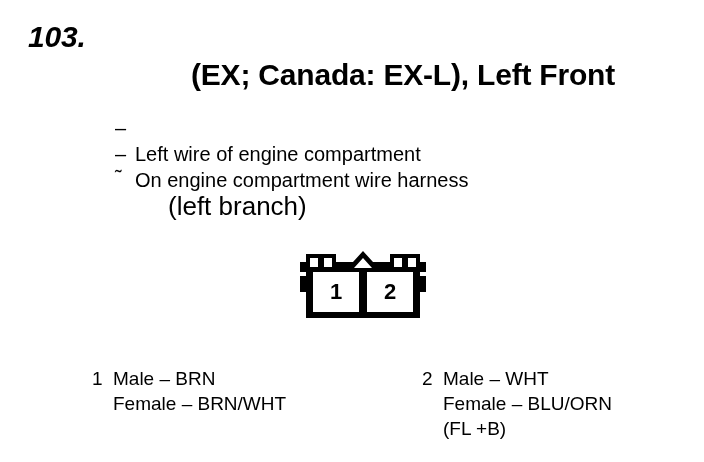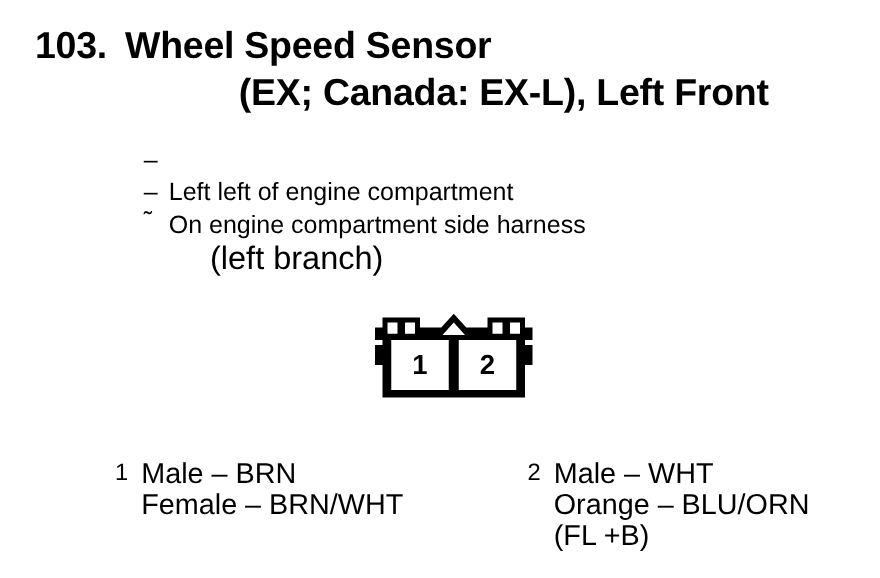--- a/index.html
+++ b/index.html
@@ -32,20 +32,21 @@
     letter-spacing: -0.2px;
     white-space: nowrap;
   }
   .title-line-1 {
     display: flex;
     align-items: baseline;
   }
   .title-number {
     display: inline-block;
     min-width: 72px;
+    font-style: italic;
   }
   .title-line-2 {
     padding-left: 90px;
     text-align: center;
   }
 
   
   .bullets {
     position: absolute;
     left: 115px;
@@ -104,50 +105,49 @@
   .legend-col-1 { left: 92px; }
   .legend-col-2 { left: 422px; }
   .legend-num {
     font-size: 19px;
     line-height: 25px;
     font-weight: normal;
     width: 21px;
     flex: 0 0 21px;
   }
   .legend-lines {
-    font-size: 23px;
+    font-size: 19px;
     line-height: 25px;
   }
   .legend-lines div { white-space: nowrap; }
 </style>
 </head>
 <body>
 
 <div class="title-block">
   <div class="title-line title-line-1">
     <span class="title-number">103.</span>
-    <span>Wheel Speed Sensor</span>
   </div>
   <div class="title-line title-line-2">(EX; Canada: EX-L), Left Front</div>
 </div>
 
 <div class="bullets">
 
   <div class="bullet-row">
     <span class="bullet-mark">–</span>
   </div>
 
   <div class="bullet-row">
     <span class="bullet-mark">–</span>
-    <span class="bullet-text">Left left of engine compartment</span>
+    <span class="bullet-text">Left wire of engine compartment</span>
   </div>
 
   <div class="bullet-row">
     <span class="bullet-mark tilde">˜</span>
-    <span class="bullet-text">On engine compartment side harness</span>
+    <span class="bullet-text">On engine compartment wire harness</span>
   </div>
 
   <div class="bullet-sub">(left branch)</div>
 </div>
 
 <div class="connector-wrap">
   <svg class="connector-svg" width="142" height="84" viewBox="0 0 142 84">
 
     <path fill="#000000" fill-rule="evenodd" d="
         M 14,28
@@ -199,17 +199,17 @@
     <div class="legend-lines">
       <div>Male – BRN</div>
       <div>Female – BRN/WHT</div>
     </div>
   </div>
 
   <div class="legend-col legend-col-2">
     <span class="legend-num">2</span>
     <div class="legend-lines">
       <div>Male – WHT</div>
-      <div>Orange – BLU/ORN</div>
+      <div>Female – BLU/ORN</div>
       <div>(FL +B)</div>
     </div>
   </div>
 </div>
 
 </body></html>

